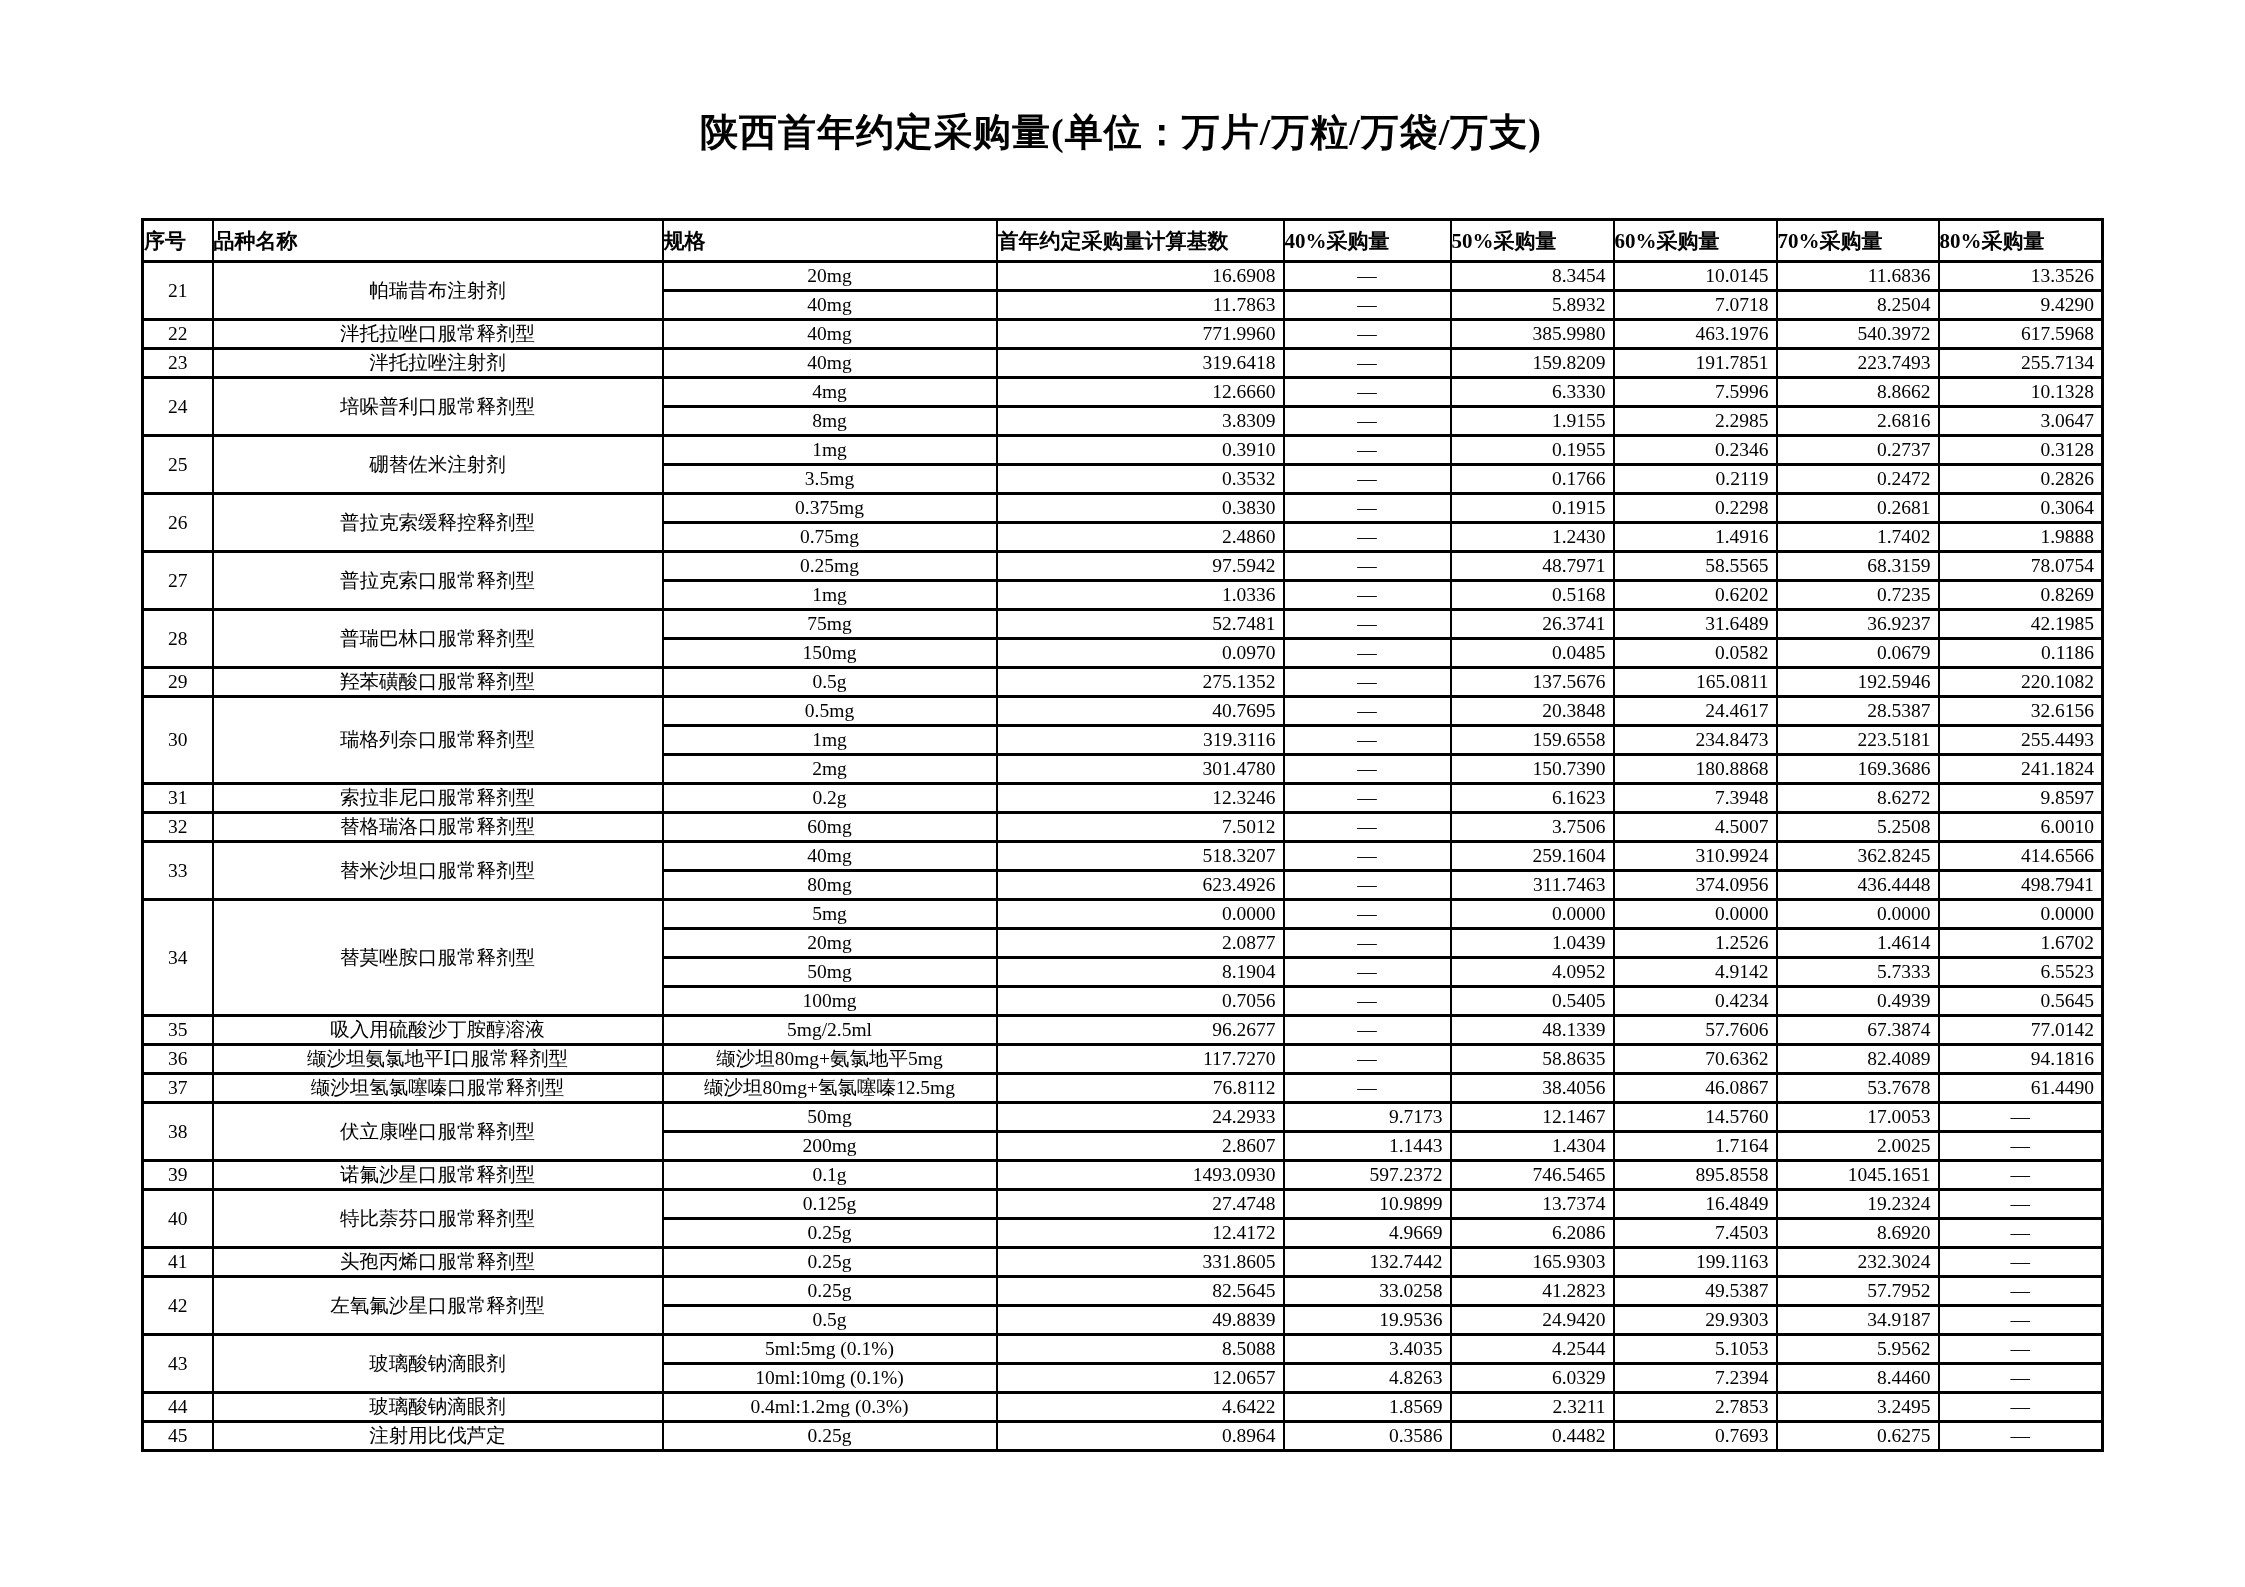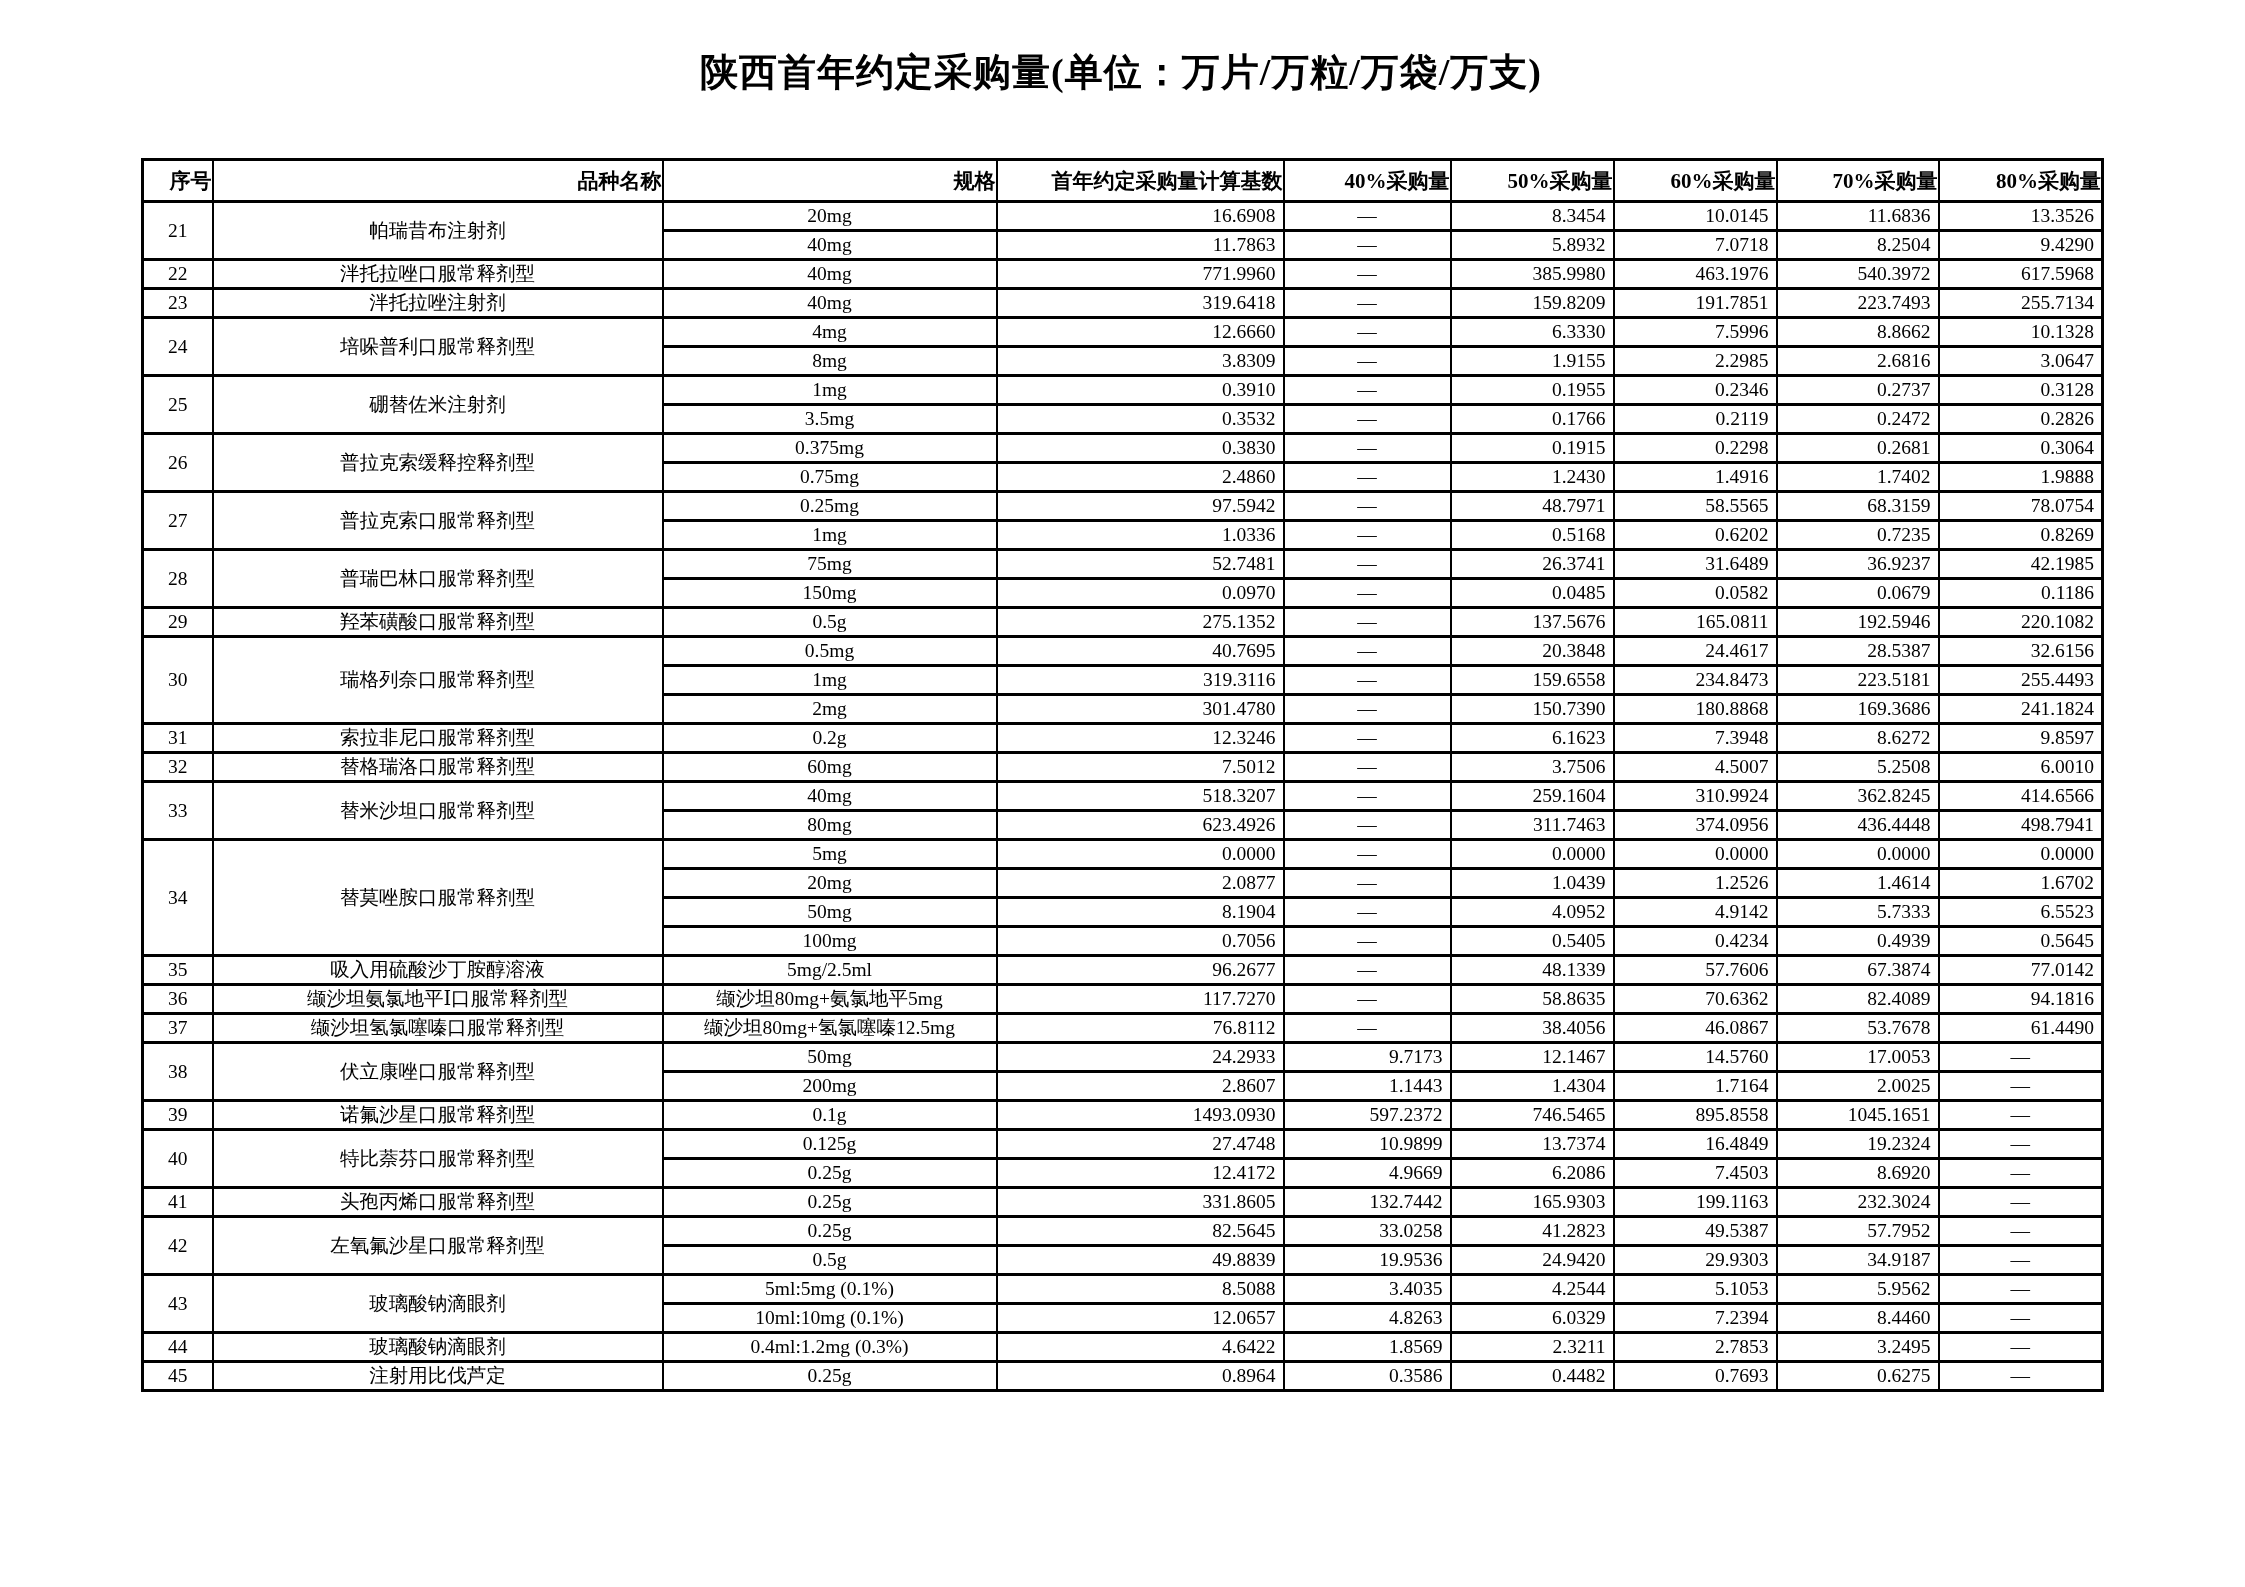--- a/index.html
+++ b/index.html
@@ -2,33 +2,33 @@
 <html><head>
 <meta charset="utf-8">
 <style>
   html,body{margin:0;padding:0;}
   body{
     width:2245px;height:1587px;background:#ffffff;color:#000;
     font-family:"Liberation Serif","DejaVu Serif",serif;
     -webkit-font-smoothing:antialiased;
   }
   .title{
-    margin:46px 0 0 141px;width:1960px;height:52px;line-height:52px;
+    margin:106px 0 0 141px;width:1960px;height:52px;line-height:52px;
     text-align:center;font-size:38px;font-weight:bold;letter-spacing:1px;
   }
   table.proc{
     border-collapse:collapse;table-layout:fixed;
     margin:60px 0 0 141px;border:3px solid #000;
   }
   table.proc th, table.proc td{
     border-style:solid;border-color:#000;border-width:3px 2px;
     overflow:hidden;white-space:nowrap;padding:0;
   }
   table.proc th{
-    font-size:21px;font-weight:bold;height:39px;text-align:right;margin-left:35px;
+    font-size:21px;font-weight:bold;height:39px;text-align:left;margin-left:35px;
   }
   table.proc td{
     font-size:19.5px;height:26px;line-height:26px;
   }
   .c-center{text-align:center;}
   .c-num{text-align:right;padding-right:7px !important;}
   .c-dash{text-align:center;}
 </style>
 </head>
 <body>

